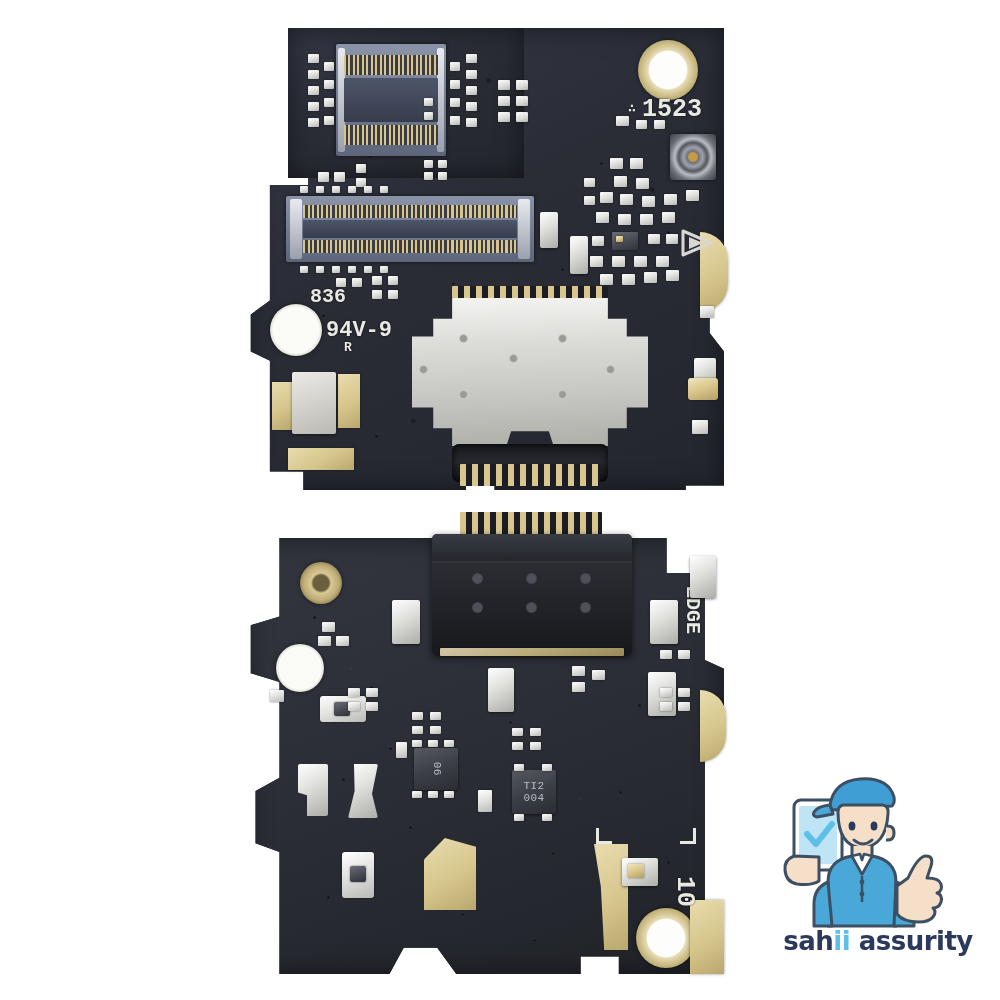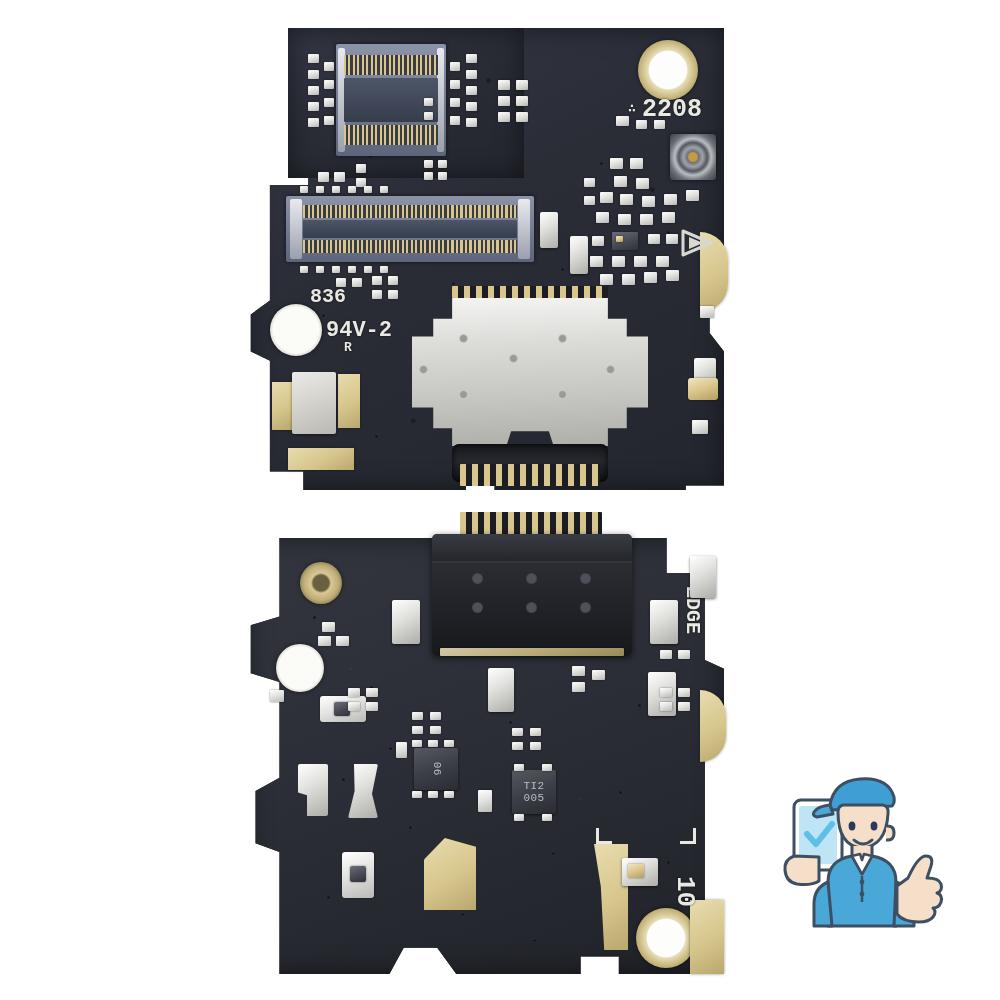--- a/index.html
+++ b/index.html
@@ -201,26 +201,26 @@
     <div class="goldedge" style="left:700px; top:232px; width:28px; height:80px;
                 border-radius:0 40px 40px 0;"></div>
 
     <div class="goldedge" style="left:272px; top:382px; width:20px; height:48px;"></div>
     <div class="goldedge" style="left:338px; top:374px; width:22px; height:54px;"></div>
     <div class="goldedge" style="left:288px; top:448px; width:66px; height:22px;"></div>
 
     <div class="hole" style="left:638px; top:40px; width:60px; height:60px;"></div>
     <div class="hole plain" style="left:270px; top:304px; width:52px; height:52px;"></div>
 
-    <div class="silk" style="left:642px; top:95px; font-size:25px;">2208</div>
+    <div class="silk" style="left:642px; top:95px; font-size:25px;">1523</div>
     <div class="silk" style="left:628px; top:100px; font-size:13px;">∴</div>
 
     <div class="silk" style="left:310px; top:285px; font-size:20px;">836</div>
 
-    <div class="silk" style="left:326px; top:318px; font-size:22px;">94V-2</div>
+    <div class="silk" style="left:326px; top:318px; font-size:22px;">94V-9</div>
     <div class="silk" style="left:344px; top:340px; font-size:13px;">R</div>
 
     <svg class="silk-tri" style="left:680px; top:228px;" width="34" height="30" viewBox="0 0 34 30">
       <polygon points="3,3 31,15 3,27" fill="none" stroke="#d8d8d2" stroke-width="3" stroke-linejoin="round"></polygon>
       <polygon points="9,9 23,15 9,21" fill="#d8d8d2"></polygon>
     </svg>
 
     <div class="btb" style="left:336px; top:44px; width:110px; height:112px;">
       <div class="ear" style="left:2%;"></div>
       <div class="ear" style="right:2%;"></div>
@@ -448,21 +448,21 @@
       <div class="pad" style="left:412px; top:740px; width:10px; height:7px;"></div>
       <div class="pad" style="left:428px; top:740px; width:10px; height:7px;"></div>
       <div class="pad" style="left:444px; top:740px; width:10px; height:7px;"></div>
       <div class="pad" style="left:412px; top:791px; width:10px; height:7px;"></div>
       <div class="pad" style="left:428px; top:791px; width:10px; height:7px;"></div>
       <div class="pad" style="left:444px; top:791px; width:10px; height:7px;"></div>
     </div>
 
     <div class="ic" style="left:512px; top:770px; width:44px; height:44px; padding-top:2px;">
       <span style="font-size:11px;">TI2</span>
-      <span style="font-size:11px;">005</span>
+      <span style="font-size:11px;">004</span>
     </div>
     <div>
       <div class="pad" style="left:514px; top:814px; width:10px; height:7px;"></div>
       <div class="pad" style="left:542px; top:814px; width:10px; height:7px;"></div>
       <div class="pad" style="left:514px; top:764px; width:10px; height:7px;"></div>
       <div class="pad" style="left:542px; top:764px; width:10px; height:7px;"></div>
     </div>
 
     <div class="clip" style="left:298px; top:764px; width:30px; height:52px;
                 clip-path: polygon(0% 0%, 100% 0%, 100% 100%, 30% 100%, 30% 60%, 0% 55%);"></div>
@@ -550,15 +550,19 @@
       <circle cx="94" cy="124" r="2.4" fill="#3d4f63"></circle>
 
       <path d="M60 112 q-14 6 -14 22 l0 22 l18 0 z" fill="#4aa8d8" stroke="#3d4f63" stroke-width="3" stroke-linejoin="round"></path>
 
       <path d="M128 112 q18 6 18 24 l0 20 l-20 0 z" fill="#4aa8d8" stroke="#3d4f63" stroke-width="3" stroke-linejoin="round"></path>
       <path d="M140 108 q10 -22 18 -22 q8 0 5 10 l-4 12 q12 0 14 6
                q2 7 -4 9 q6 2 4 9 q-2 6 -8 6 q4 4 0 9 q-4 5 -14 5
                q-16 0 -22 -8 l0 -28 z" fill="#f6dfc8" stroke="#3d4f63" stroke-width="3" stroke-linejoin="round"></path>
     </svg>
 
+    <div id="logo-text" style="top:156px; font-size:26px;">
+      <span>sah</span><span class="hl">ii</span>
+      <span>assurity</span>
+    </div>
   </div>
 
 </div>
 
 </body></html>

